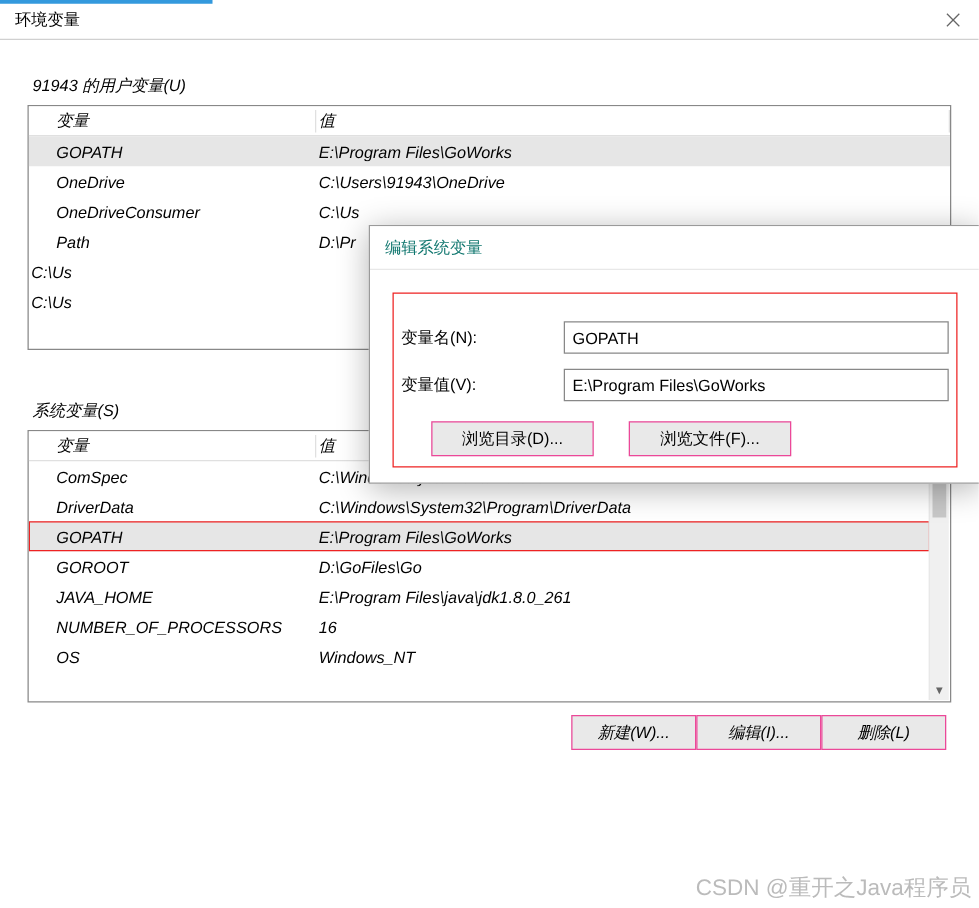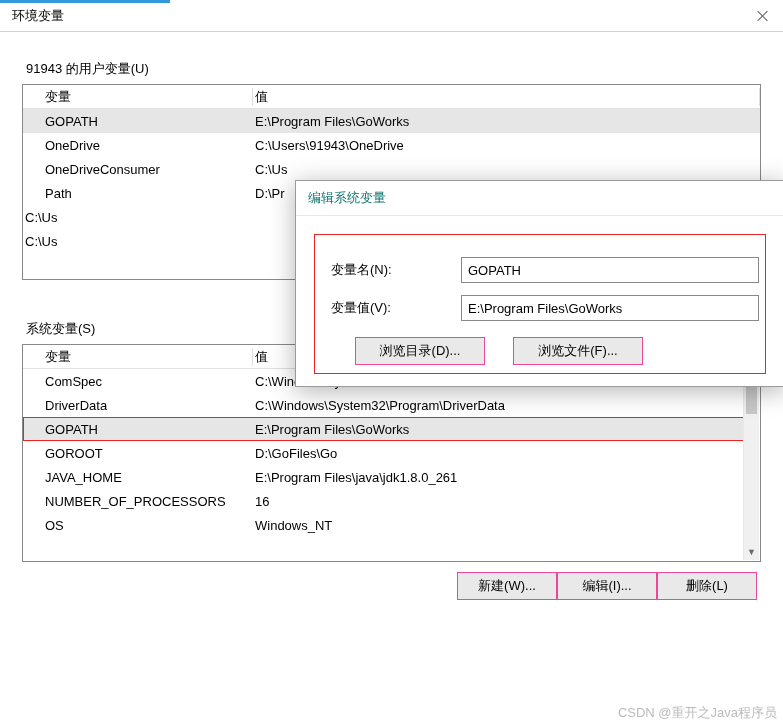--- a/index.html
+++ b/index.html
@@ -2,45 +2,45 @@
 <html><head>
 <meta charset="utf-8">
 <style>
 * { box-sizing: border-box; margin: 0; padding: 0; }
 body { font-family: "Microsoft YaHei", "Segoe UI", sans-serif; font-size: 13px; background: #fff; color: #000; width: 783px; height: 726px; overflow: hidden; position: relative; }
 .titlebar { display: flex; align-items: center; justify-content: space-between; height: 32px; padding: 0 12px; border-bottom: 1px solid #d0d0d0; background: #fff; }
 .close-icon { width: 16px; height: 16px; position: relative; cursor: pointer; }
 .close-icon::before, .close-icon::after { content: ""; position: absolute; left: 7px; top: 1px; width: 1px; height: 14px; background: #666; }
 .close-icon::before { transform: rotate(45deg); }
 .close-icon::after { transform: rotate(-45deg); }
-.content { padding: 18px 22px 8px 22px; }
+.content { padding: 18px 22px 8px 22px; font-style: italic; }
 .section-label { margin: 10px 4px 6px 4px; }
 .list-box { border: 1px solid #888; position: relative; background: #fff; }
 .list-inner { overflow: hidden; }
 .row { display: flex; height: 24px; align-items: center; }
 .col-var { width: 214px; padding-left: 6px; white-space: nowrap; overflow: hidden; margin-left: 16px; }
 .col-val { flex: 1; padding-left: 2px; white-space: nowrap; overflow: hidden; }
 .header-row { background: #fff; border-bottom: 1px solid #e0e0e0; }
 .header-row .col-var, .header-row .col-val { border-right: 1px solid #e0e0e0; }
 .selected { background: #e6e6e6; }
 .scrollbar { position: absolute; right: 1px; top: 1px; bottom: 1px; width: 16px; background: #f0f0f0; border-left: 1px solid #e8e8e8; }
 .sb-arrow { height: 16px; display: flex; align-items: center; justify-content: center; color: #666; font-size: 9px; cursor: pointer; }
 .sb-thumb { position: absolute; left: 2px; right: 2px; top: 18px; height: 50px; background: #c8c8c8; border-radius: 0; }
 .button-row { display: flex; justify-content: flex-end; padding: 10px 4px 6px 4px; }
 .win-btn { border: 1px solid #ec4899; background: #e9e9e9; height: 28px; min-width: 100px; cursor: pointer; font: inherit; }
 .edit-modal { position: absolute; left: 295px; top: 180px; width: 490px; border: 1px solid #9a9a9a; background: #fff; box-shadow: 0 4px 24px rgba(0,0,0,0.3); }
 .modal-title { padding: 8px 12px; background: #fff; border-bottom: 1px solid #e8e8e8; color: #0f766e; }
 .modal-body { padding: 18px 18px 12px 18px; }
-.redbox { border: 1.5px solid #e22; padding: 10px 6px 8px 16px; }
+.redbox { border: 1.5px solid #e22; padding: 10px 6px 8px 6px; }
 .form-row { display: flex; align-items: center; margin: 12px 0; gap: 10px; }
 .form-label { width: 120px; }
 .form-input { flex: 1; height: 26px; border: 1px solid #888; padding: 0 6px; font: inherit; background: #fff; }
 .modal-btns { display: flex; justify-content: flex-start; gap: 28px; margin-top: 16px; padding-left: 24px; }
 .highlight-row { outline: 1.5px solid #e22; outline-offset: -1px; }
-.watermark { position: absolute; right: 6px; bottom: 4px; color: #bbb; font-size: 13px; pointer-events: none; }
+.watermark { position: absolute; right: 6px; bottom: 4px; color: #bbb; font-size: 18px; pointer-events: none; }
 .blue-line { position: absolute; left: 0; top: 0; width: 170px; height: 3px; background: #3399dd; }
 </style>
 </head>
 <body>
 
 <div class="blue-line"></div>
 
 <div class="titlebar">
   <span>环境变量</span>
   <div class="close-icon"></div>

